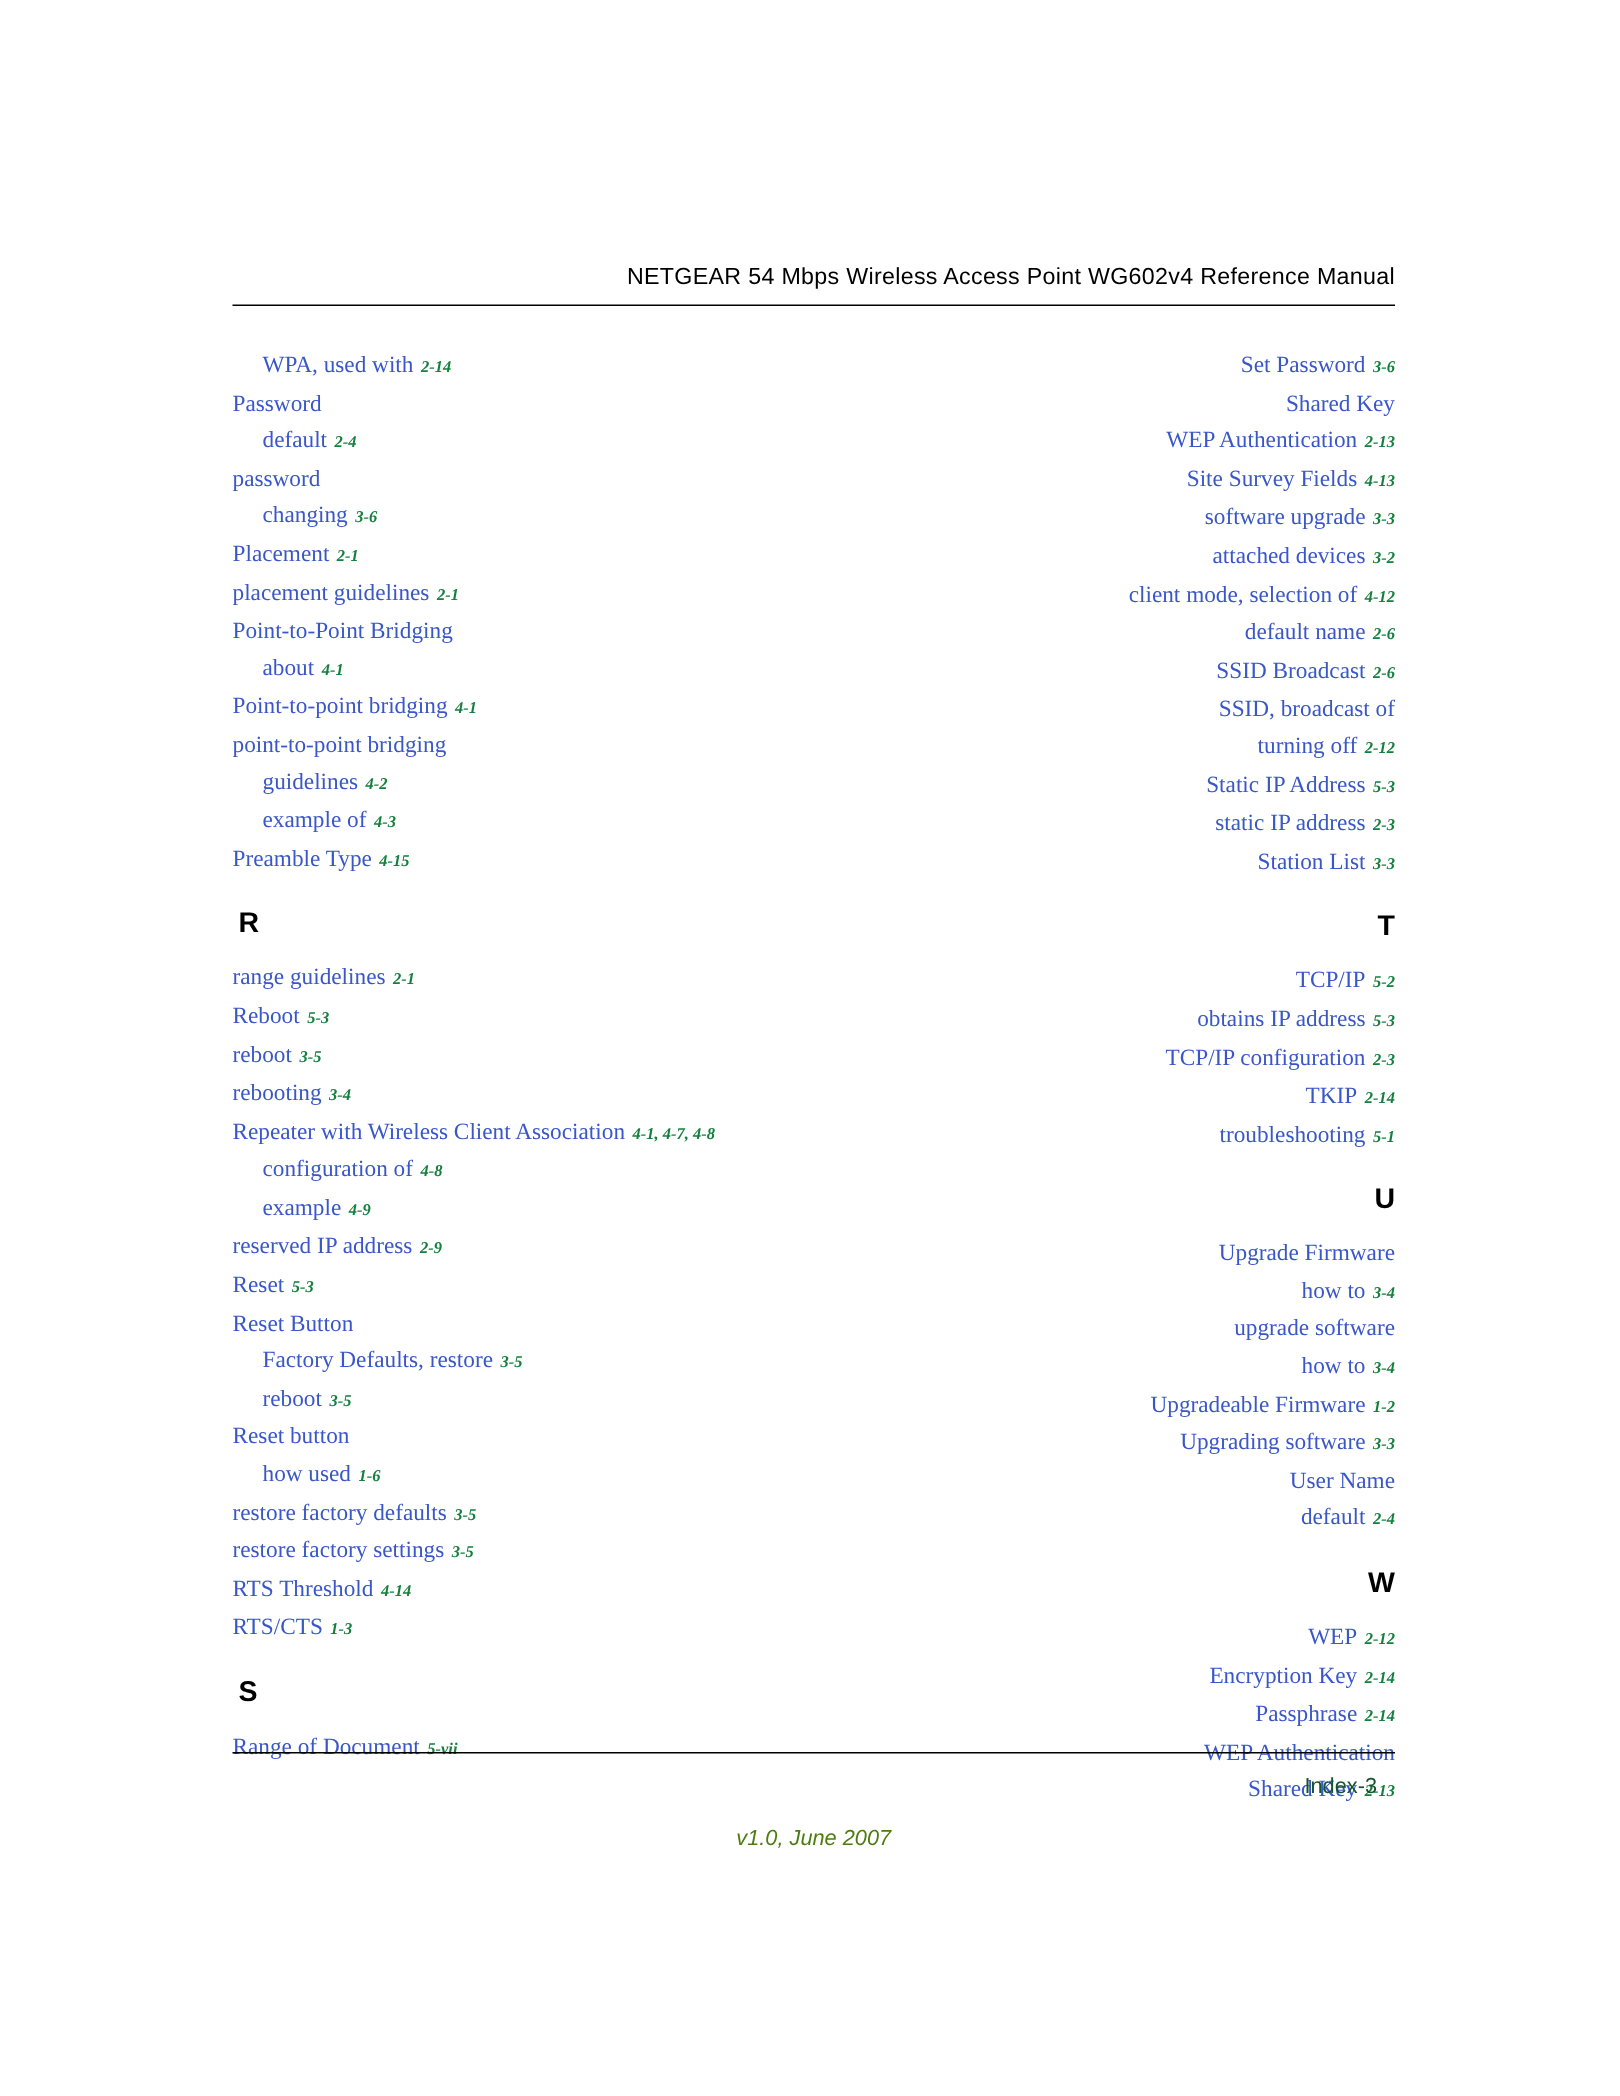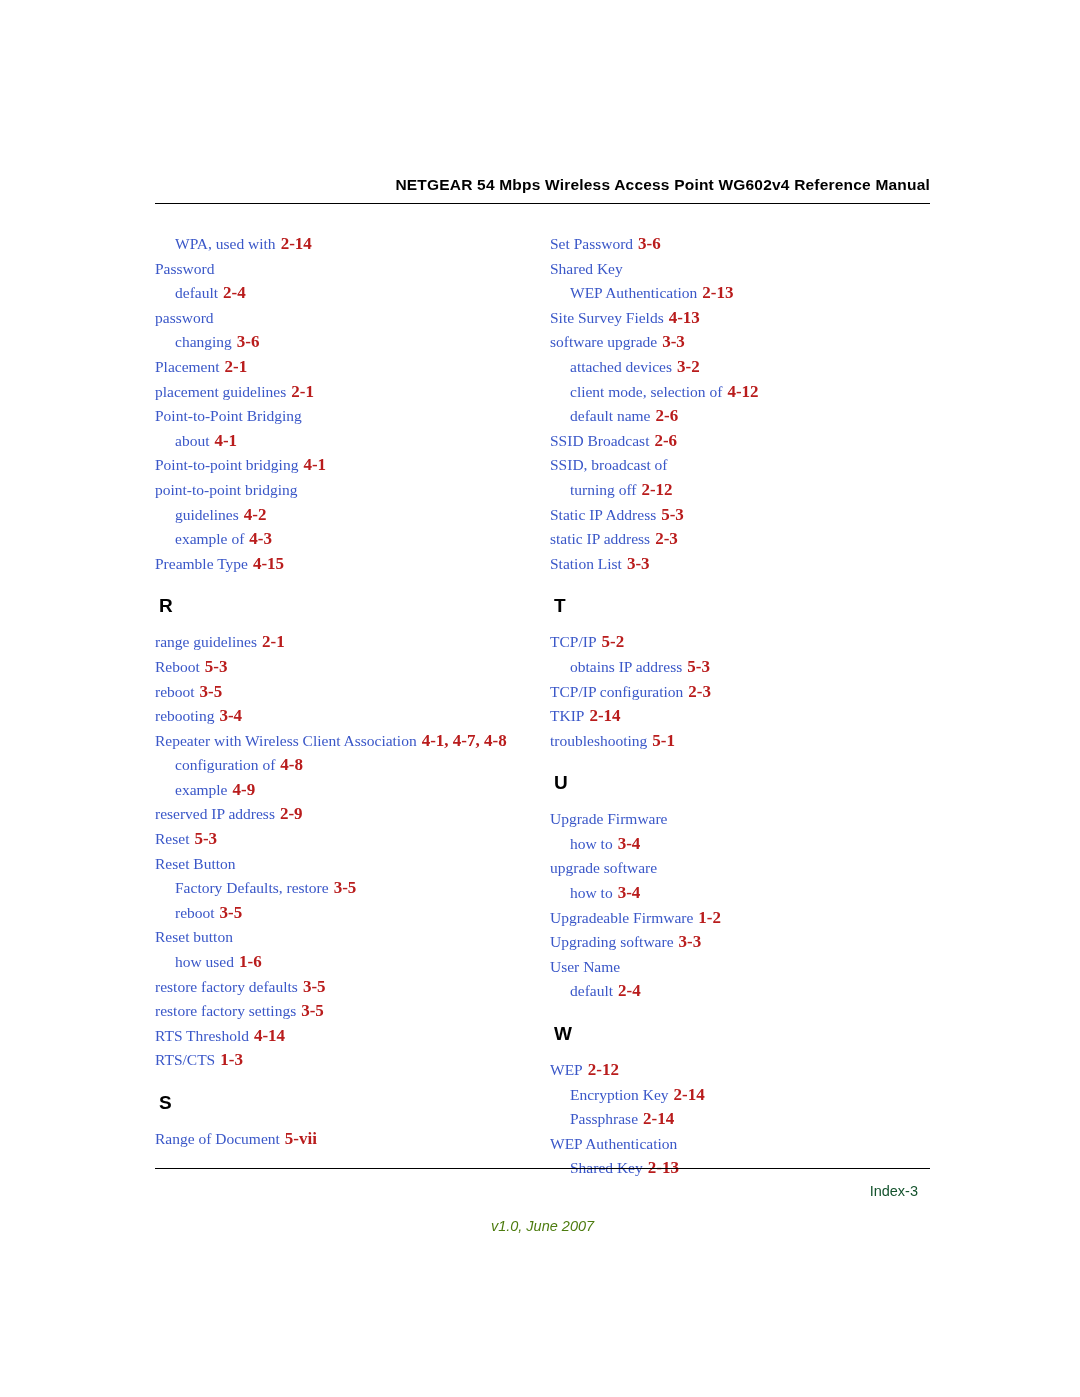--- a/index.html
+++ b/index.html
@@ -20,21 +20,21 @@
     width: 1080px;
     height: 1397px;
   }
   .header-title {
     position: absolute;
     left: 155px;
     top: 176px;
     width: 775px;
     text-align: right;
     font-family: "Liberation Sans", sans-serif;
-    font-weight: bold;
+    font-weight: normal;
     font-size: 15.5px;
     letter-spacing: 0.2px;
     color: #000000;
     white-space: nowrap;
   }
   .header-rule {
     position: absolute;
     left: 155px;
     top: 203px;
     width: 775px;
@@ -69,35 +69,36 @@
     font-style: italic;
     font-size: 14.5px;
     color: #4d7c0f;
   }
   .col {
     position: absolute;
     top: 232px;
     width: 380px;
   }
   .col-left { left: 155px; }
-  .col-right { left: 550px; }
+  .col-right { left: 550px; text-align: right; }
 
   .entry {
     font-size: 15.5px;
     line-height: 24.6px;
     color: #3a57c8;
     white-space: nowrap;
   }
   .entry.lvl1 { padding-left: 0px; }
   .entry.lvl2 { padding-left: 20px; }
   .pg {
+    font-style: italic;
     font-weight: bold;
-    font-size: 17px;
+    font-size: 11px;
     padding-left: 5px;
-    color: #b91c1c;
+    color: #15803d;
   }
   .section-letter {
     font-family: "Liberation Sans", sans-serif;
     font-weight: bold;
     font-size: 19px;
     color: #000000;
     margin-top: 19px;
     margin-bottom: 13px;
     padding-left: 4px;
   }

